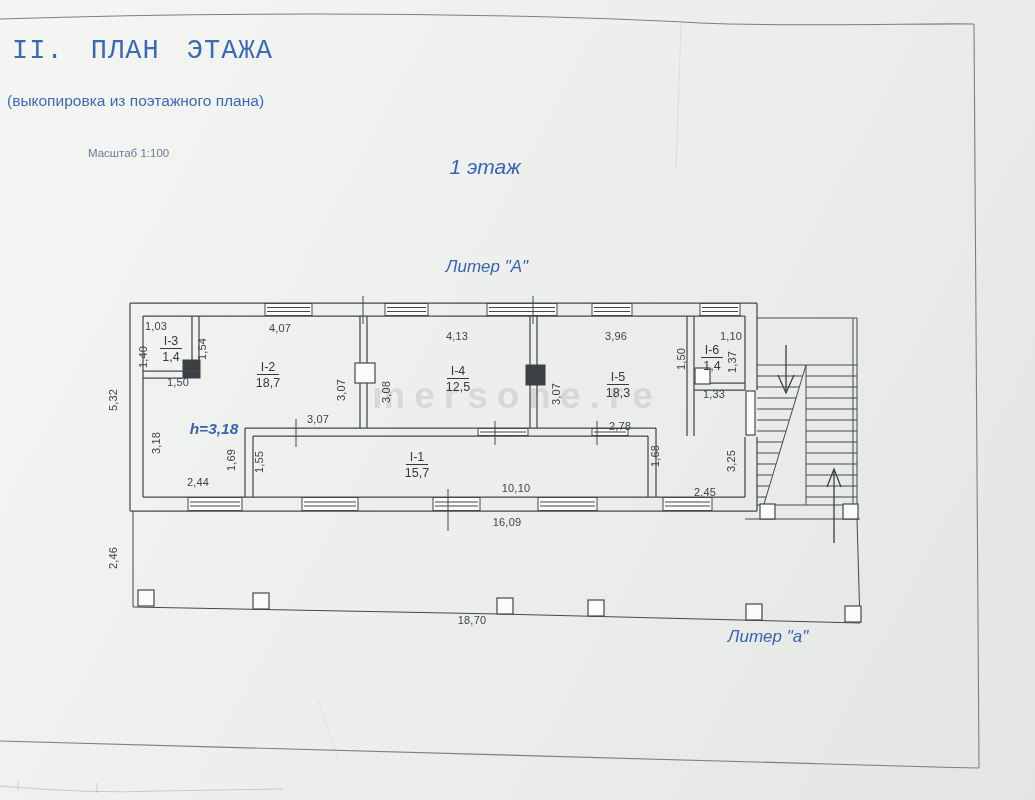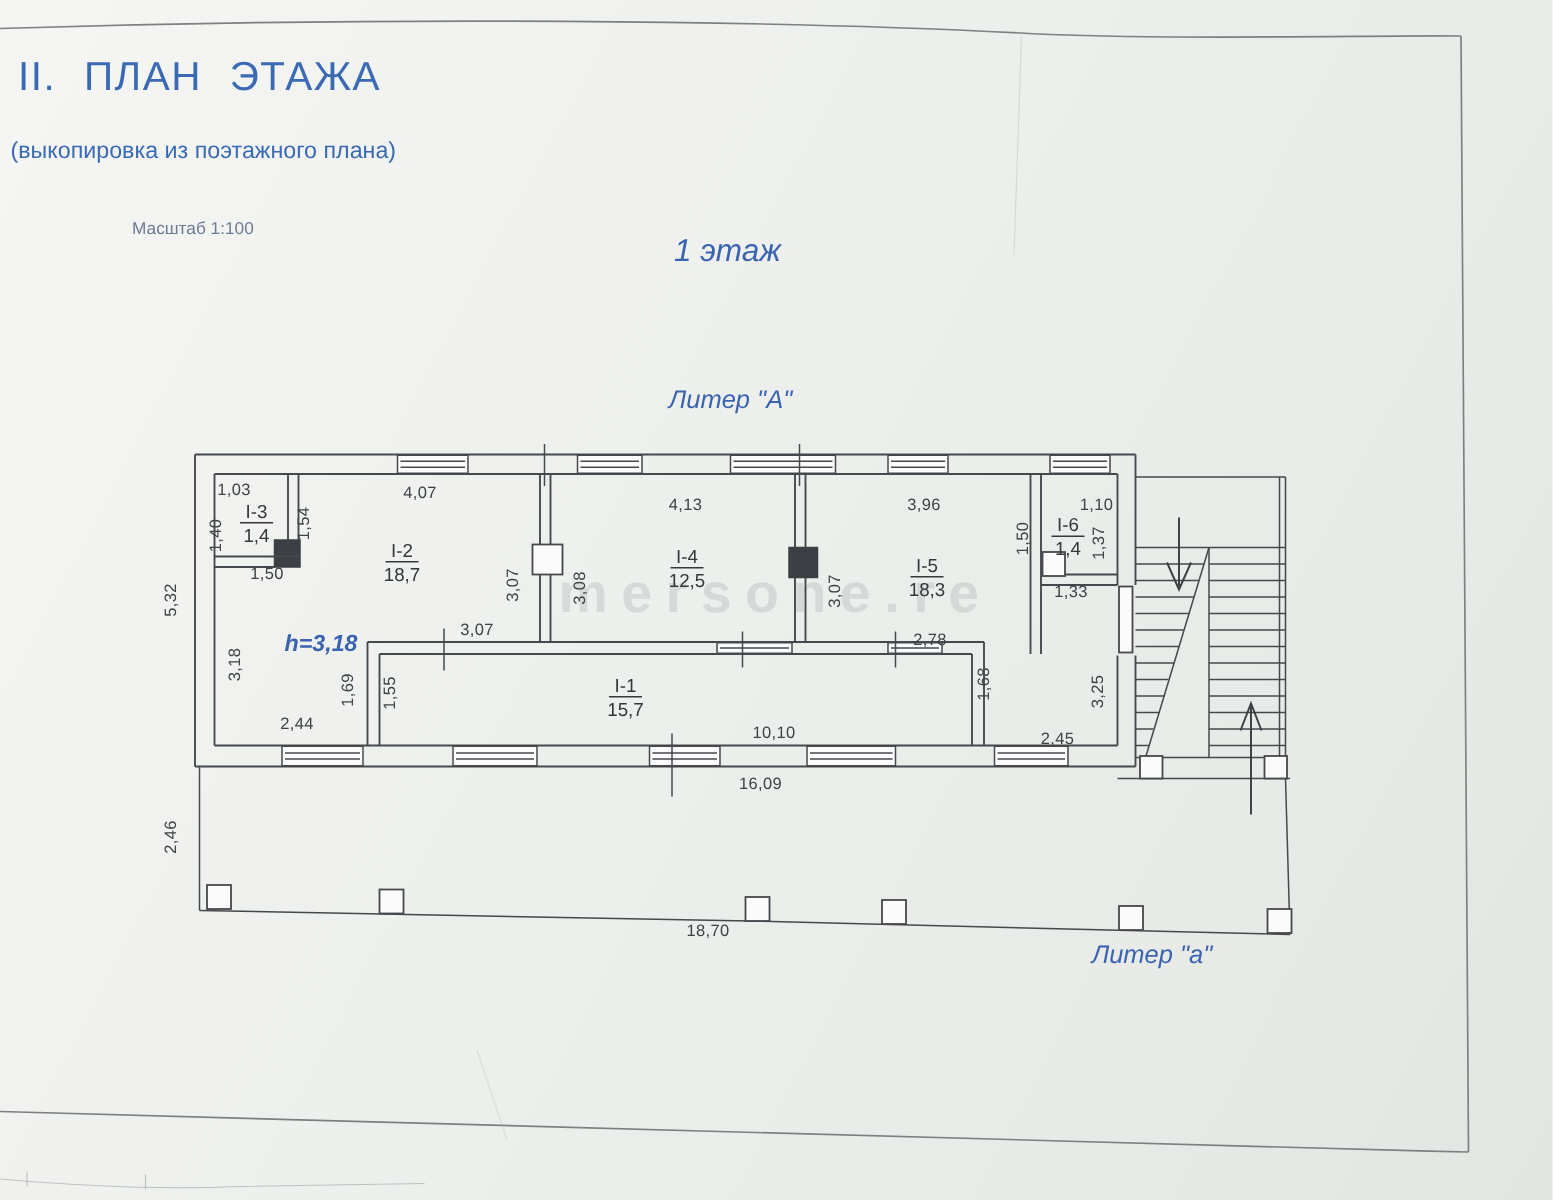--- a/index.html
+++ b/index.html
@@ -3,21 +3,21 @@
 <meta charset="utf-8">
 <style>
   html,body{margin:0;padding:0;}
   body{
     width:1035px;height:800px;overflow:hidden;
     font-family:"Liberation Sans",sans-serif;
     background:linear-gradient(118deg,#f5f6f4 0%,#eef0ee 40%,#e8eae8 78%,#e3e5e3 100%);
     position:relative;
   }
   .hdr{position:absolute;color:#3a6ab4;}
-  #doc-title{left:12px;top:36px;font-size:27px;word-spacing:10px;letter-spacing:1px;}
+  #doc-title{left:12px;top:36px;font-size:27px;word-spacing:10px;letter-spacing:1px;font-family:Liberation Mono, monospace;}
   #doc-subtitle{left:7px;top:92px;font-size:15.5px;}
   #scale-note{left:88px;top:103px;font-size:11.5px;color:#6b7b94;margin-top:44px;}
   svg{position:absolute;left:0;top:0;}
   svg text{font-family:"Liberation Sans",sans-serif;}
   .dim{font-size:11px;fill:#3f4246;letter-spacing:.2px;}
   .room-id{font-size:12.5px;fill:#34373b;}
   .room-area{font-size:12.5px;fill:#34373b;}
   .blue-label{fill:#3a63b0;font-style:italic;}
   .wall{stroke:#45484c;stroke-width:1.25;fill:none;}
   .wallthin{stroke:#45484c;stroke-width:1;fill:none;}

